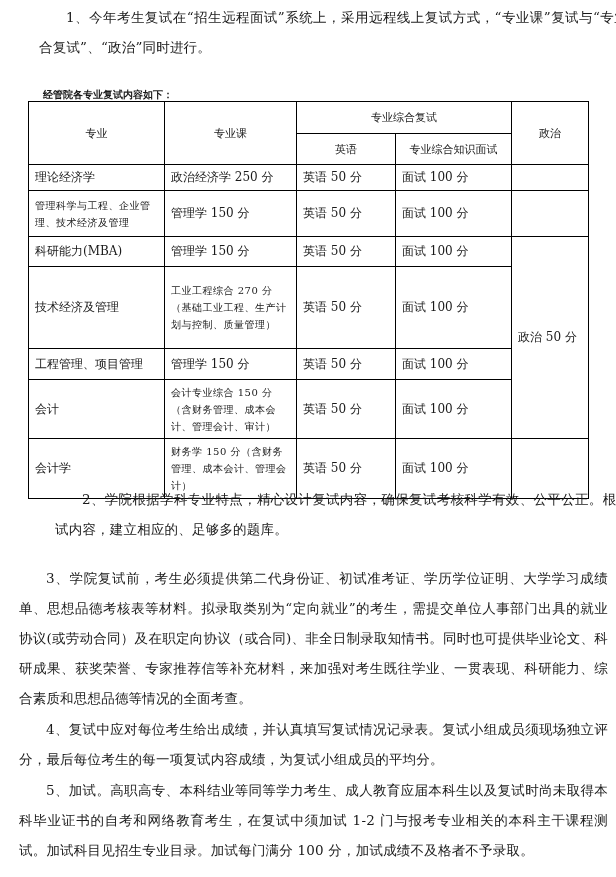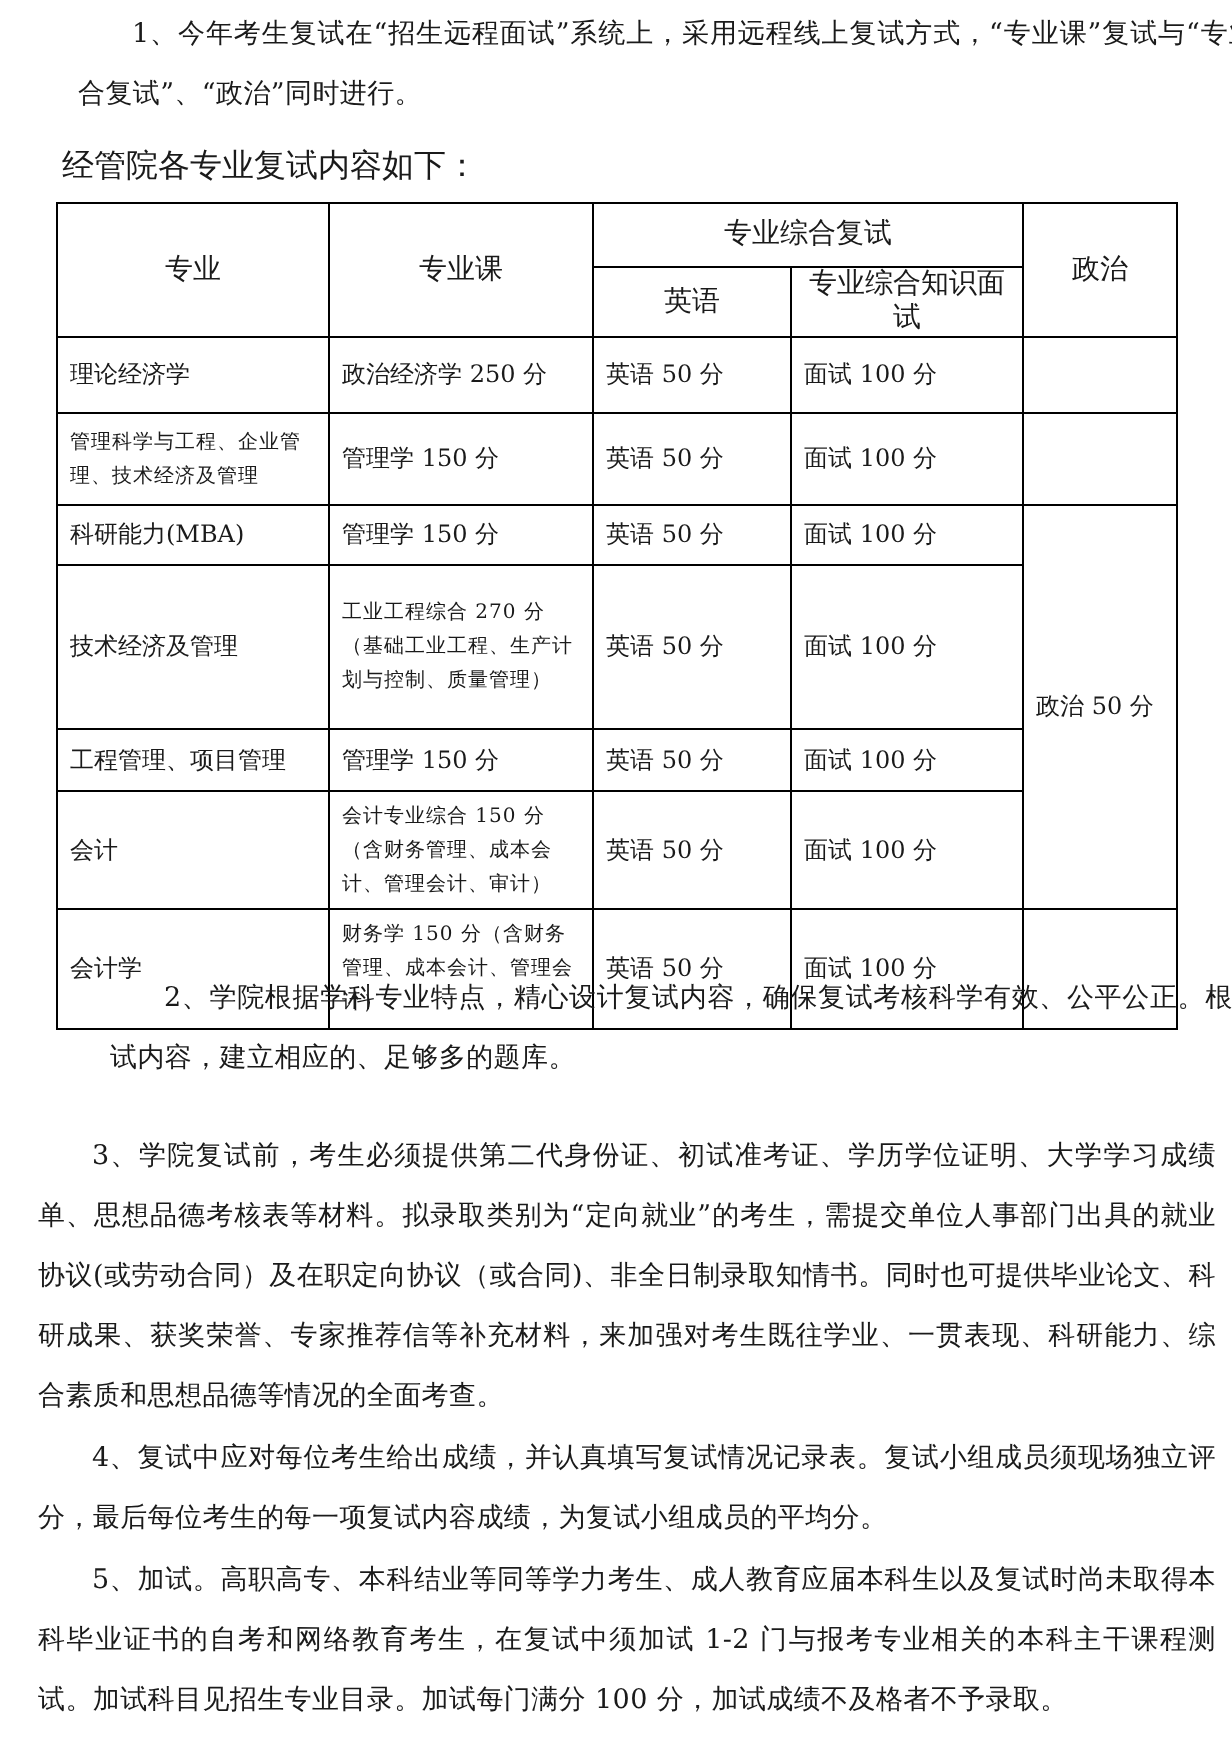--- a/index.html
+++ b/index.html
@@ -9,40 +9,40 @@
     color: #1a1a1a;
   }
   .para {
     position: absolute; left: 0; width: 604px;
     font-size: 13.5px; line-height: 30px;
     text-align: justify; text-indent: 2em;
     letter-spacing: 0.2px;
     margin: 0;
   }
   .para.p1 { left: 5px; width: 603px; top: 2px; margin-left: 34px; }
-  .intro { position: absolute; left: 31px; top: 68px; font-size: 16px; line-height: 30px; margin: 0; }
+  .intro { position: absolute; left: 31px; top: 68px; font-size: 10px; line-height: 30px; margin: 12px; font-weight: bold; }
   .para.p2 { left: 19px; width: 589px; top: 484px; margin-left: 36px; }
   .para.p3 { left: 19px; width: 589px; top: 563px; }
   .para.p4 { left: 19px; width: 589px; top: 714px; }
   .para.p5 { left: 19px; width: 589px; top: 775px; }
 
   table.grid {
     position: absolute; left: 28px; top: 101px;
     border-collapse: collapse;
     font-size: 12px;
     table-layout: fixed;
   }
   table.grid td, table.grid th {
     border: 1.4px solid #000;
     padding: 0 6px;
     font-weight: normal;
     vertical-align: middle;
     line-height: 17px;
   }
-  table.grid th { text-align: center; font-size: 14px; }
+  table.grid th { text-align: center; font-size: 11px; }
   th.politics-head { font-size: 16px; }
   td.wrap { font-size: 10px; line-height: 17px; letter-spacing: 0.5px; }
 </style>
 </head>
 <body>
 
 <p class="para p1">1、今年考生复试在“招生远程面试”系统上，采用远程线上复试方式，“专业课”复试与“专业综合复试”、“政治”同时进行。</p>
 <p class="intro">经管院各专业复试内容如下：</p>
 
 <table class="grid">
@@ -58,21 +58,21 @@
     <th rowspan="2">专业</th>
     <th rowspan="2">专业课</th>
     <th colspan="2">专业综合复试</th>
     <th rowspan="2" class="politics-head">政治</th>
   </tr>
   <tr style="height:31px">
     <th>英语</th>
     <th>专业综合知识面试</th>
   </tr>
 
-  <tr style="height:38px">
+  <tr style="height:26px">
     <td>理论经济学</td>
     <td>政治经济学 250 分</td>
     <td>英语 50 分</td>
     <td>面试 100 分</td>
     <td></td>
   </tr>
   <tr style="height:46px">
     <td class="wrap">管理科学与工程、企业管理、技术经济及管理</td>
     <td>管理学 150 分</td>
     <td>英语 50 分</td>

